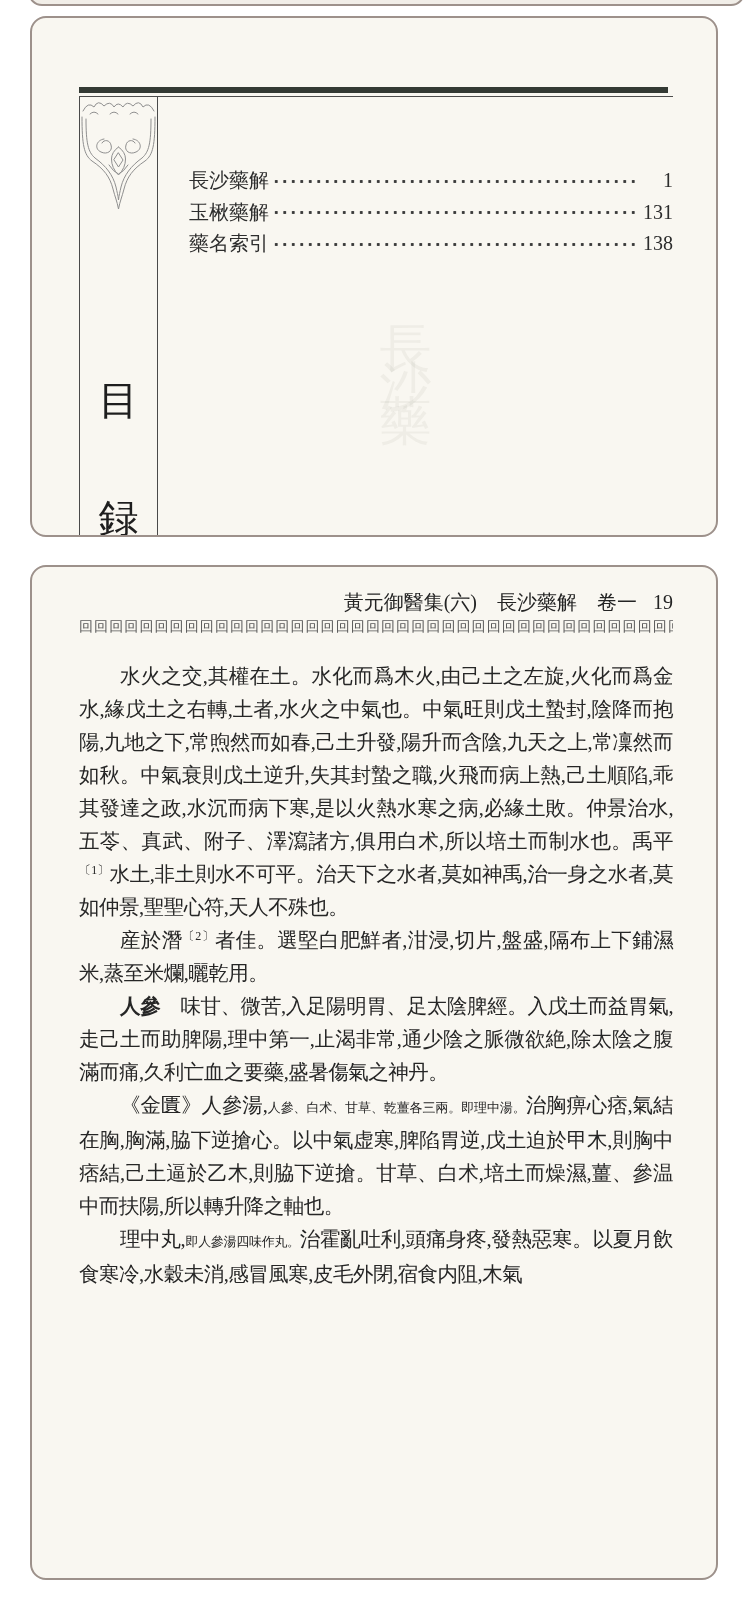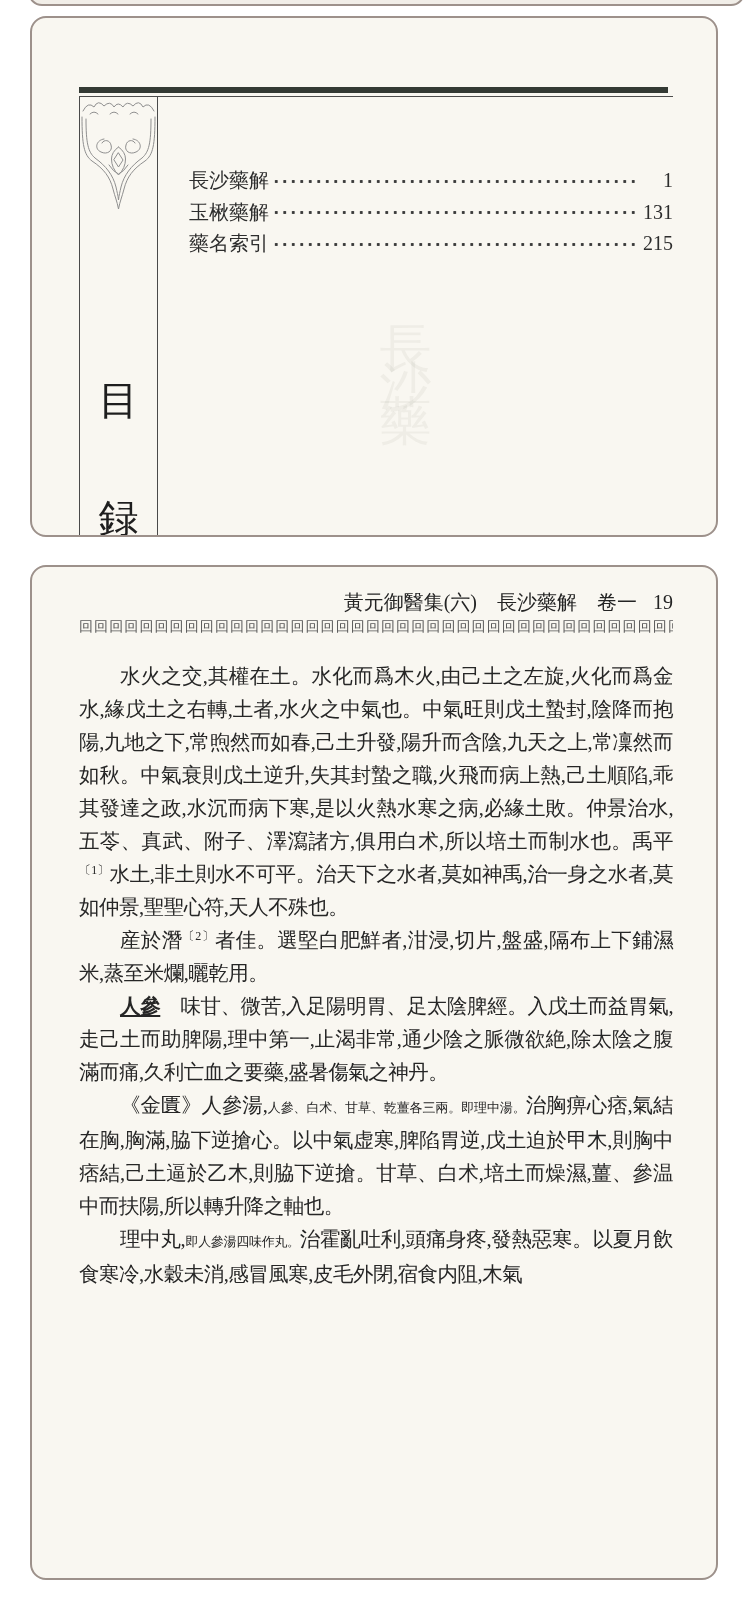--- a/index.html
+++ b/index.html
@@ -35,21 +35,21 @@
                   display:flex;justify-content:flex-end;align-items:center;font-size:20px;color:#242424;font-family:Liberation Serif, serif;}
   .content-header .hdr-gap{margin-left:20px;}
   .content-header .hdr-gap-wide{margin-left:16px;}
   .meander{position:absolute;left:47px;top:52px;width:594px;height:16px;overflow:hidden;
            font-size:14px;line-height:15px;letter-spacing:1.1px;color:#5a5a5a;white-space:nowrap;}
   .body-text{position:absolute;left:47px;top:93px;width:594px;
              font-size:20.5px;line-height:33px;letter-spacing:-0.5px;color:#262626;
              text-align:justify;text-justify:inter-character;}
   .body-text p{margin:0;text-indent:2em;}
   .seg{}
-  .seg.bold{font-weight:bold;text-decoration:underline;}
+  .seg.bold{font-weight:bold;}
   .seg.small{font-size:13px;}
   .body-text sup{font-size:12px;letter-spacing:0;line-height:0;vertical-align:7px;}
 </style>
 </head>
 <body>
 
 <div class="page">
 
   <div class="card card-top-partial"></div>
 
@@ -80,21 +80,21 @@
           <span class="toc-page-num">1</span>
         </div>
         <div class="toc-row">
           <span class="toc-title">玉楸藥解</span>
           <span class="leader"></span>
           <span class="toc-page-num">131</span>
         </div>
         <div class="toc-row">
           <span class="toc-title">藥名索引</span>
           <span class="leader"></span>
-          <span class="toc-page-num">215</span>
+          <span class="toc-page-num">138</span>
         </div>
       </div>
 
     <div class="toc-watermark">長沙藥</div>
   </div>
 
   <div class="card card-content">
     <div class="content-header">
       <span>黃元御醫集(六)</span>
       <span class="hdr-gap">長沙藥解</span>

